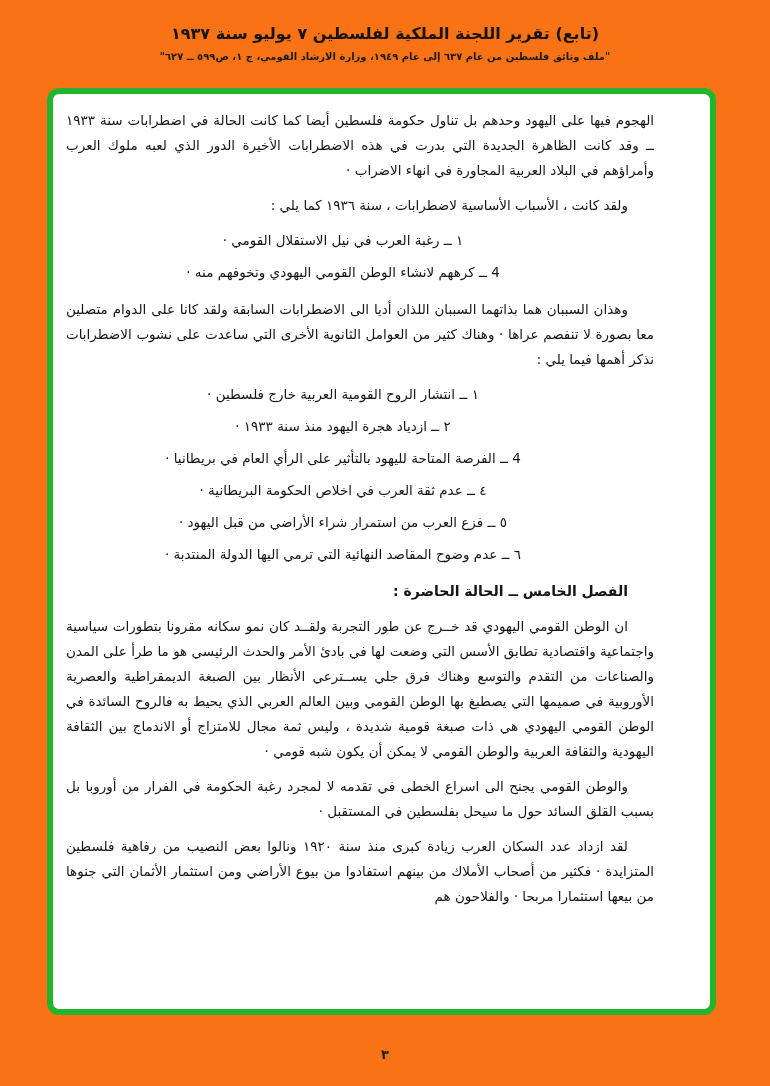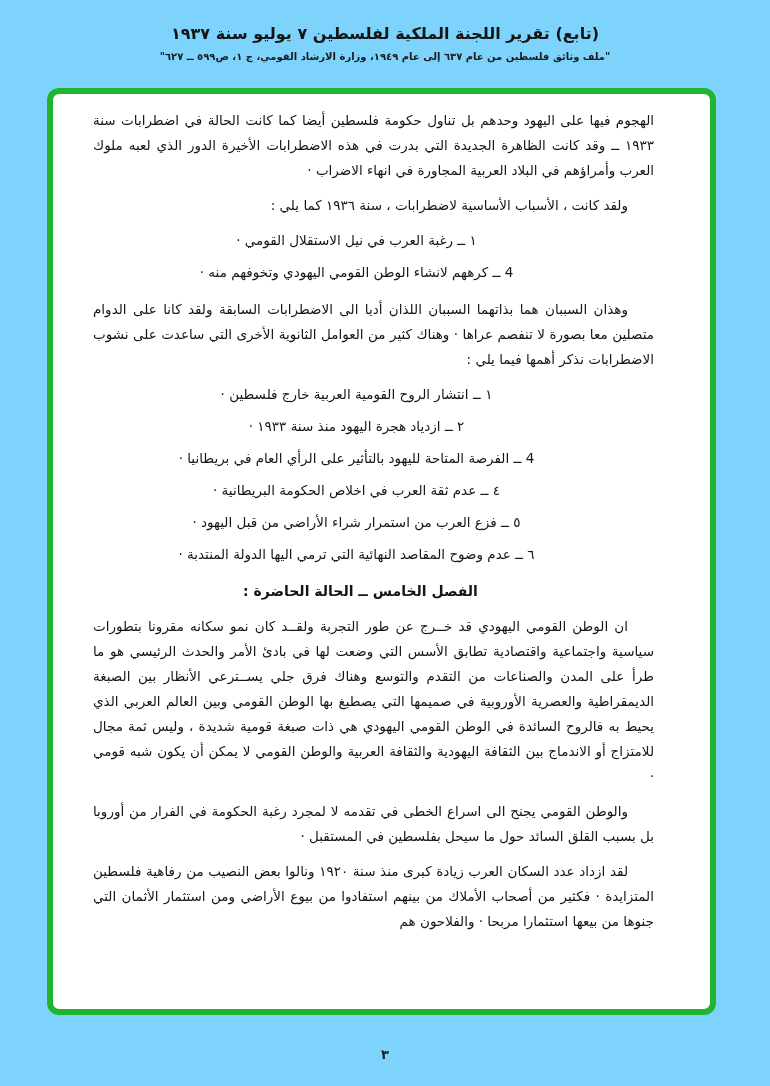--- a/index.html
+++ b/index.html
@@ -1,19 +1,19 @@
 <!DOCTYPE html>
 <html lang="ar"><head>
 <meta charset="utf-8">
 <style>
   html,body{margin:0;padding:0;background:#e8e8e8;}
   .page{
     position:relative;
     width:770px;height:1086px;
-    background:#7dd3fc;
+    background:#f97316;
     font-family:"DejaVu Sans",sans-serif;
     color:#151515;
     margin:0 auto;
     overflow:hidden;
   }
   .header{padding-top:24px;text-align:center;direction:rtl;}
   .header-title{font-size:16px;font-weight:bold;letter-spacing:0;}
   .header-source{font-size:10px;font-weight:bold;margin-top:8px;color:#1b1b1b;}
   .frame{
     position:absolute;left:47px;top:88px;
@@ -25,38 +25,38 @@
     overflow:hidden;
     background:#fff;
   }
   .body-text{direction:rtl;text-align:justify;font-size:13.5px;line-height:25px;}
   .body-text p{margin:0 0 10px;text-indent:26px;}
   .body-text p.no-indent{text-indent:0;}
   .cause-list{list-style:none;margin:2px 34px 12px 0;padding:0;}
   .cause-list li{margin-bottom:7px;text-align:center;line-height:25px;}
   .section-heading{
     font-weight:bold;font-size:14px;
-    margin:12px 0 12px;text-align:center;direction:rtl;text-indent:0;
+    margin:12px 0 12px;text-align:right;direction:rtl;text-indent:0;
   }
   .page-number{
     position:absolute;bottom:24px;left:0;right:0;
     text-align:center;font-size:13px;font-weight:bold;color:#1b1b1b;
   }
 </style>
 </head>
 <body>
 
 <div class="page">
 
   <div class="header">
     <div class="header-title">(تابع) تقرير اللجنة الملكية لفلسطين ٧ يوليو سنة ١٩٣٧</div>
     <div class="header-source">"ملف وثائق فلسطين من عام ٦٣٧ إلى عام ١٩٤٩، وزارة الارشاد القومي، ج ١، ص٥٩٩ ــ ٦٢٧"</div>
   </div>
 
-  <div class="frame" style="border-color: rgb(34, 180, 44);">
+  <div class="frame" style="border-color: rgb(34, 180, 44); padding-left: 13px;">
     <div class="body-text">
 
       <p class="no-indent">الهجوم فيها على اليهود وحدهم بل تناول حكومة فلسطين أيضا كما كانت الحالة في اضطرابات سنة ١٩٣٣ ــ وقد كانت الظاهرة الجديدة التي بدرت في هذه الاضطرابات الأخيرة الدور الذي لعبه ملوك العرب وأمراؤهم في البلاد العربية المجاورة في انهاء الاضراب ·</p>
 
       <p>ولقد كانت ، الأسباب الأساسية لاضطرابات ، سنة ١٩٣٦ كما يلي :</p>
 
       <ul class="cause-list">
         <li>١ ــ رغبة العرب في نيل الاستقلال القومي ·</li>
         <li>4 ــ كرههم لانشاء الوطن القومي اليهودي وتخوفهم منه ·</li>
       </ul>

